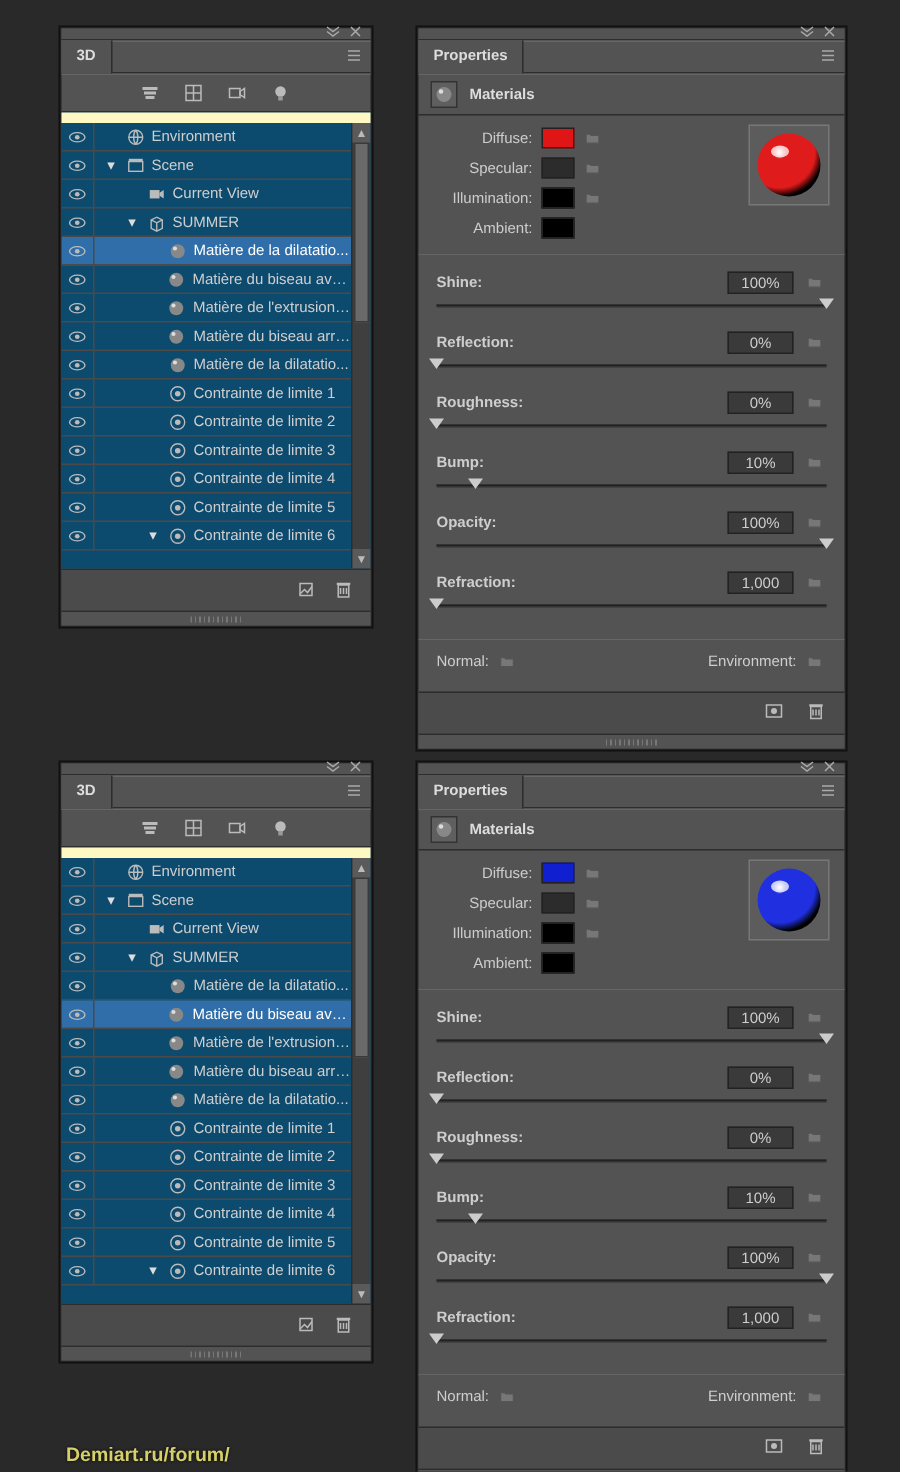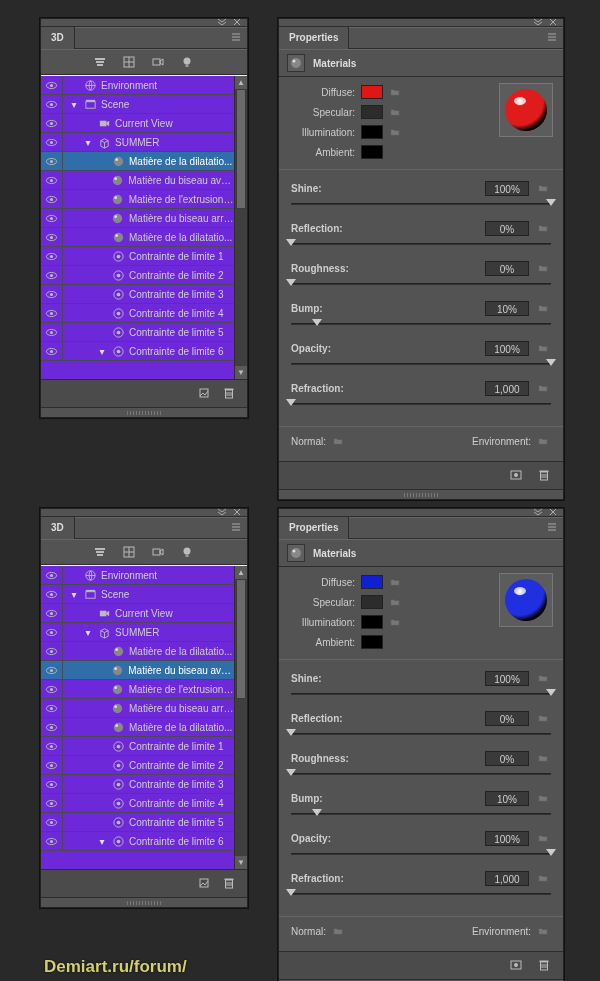--- a/index.html
+++ b/index.html
@@ -9,21 +9,21 @@
   
   .panel { background: #535353; border: 1px solid #222; box-shadow: 0 0 0 1px #111; }
   .panel-header { height: 22px; display: flex; align-items: center; border-top: 1px solid #666; border-bottom: 1px solid #2d2d2d; background:#535353; }
   .panel-tab { height: 22px; line-height: 22px; padding: 0 10px; background: #535353; border-right: 1px solid #2d2d2d; font-weight: bold; color:#ddd; }
   .panel-ctrl { margin-left: auto; display: flex; gap: 6px; padding-right: 6px; color:#aaa; }
   .panel-ctrl span { cursor: pointer; }
 
   
   .tree-toolbar { height: 26px; border-top:1px solid #666; border-bottom:1px solid #2d2d2d; display:flex; align-items:center; justify-content:center; gap:14px; }
   .tree-toolbar .ico { width:15px; height:15px; display:inline-block; }
-  .tree-wrap { position:relative; height:304px; border-top:1px solid #fef9c3; background:#6d28d9; overflow:hidden; }
+  .tree-wrap { position:relative; height:304px; border-top:7px solid #fef9c3; background:#0c4a6e; overflow:hidden; }
   .scrollbar-v { position:absolute; top:0; right:0; bottom:0; width:13px; background:#3f3f3f; border-left:1px solid #2d2d2d; display:flex; flex-direction:column; }
   .scrollbar-v .arrow { height:13px; background:#5a5a5a; display:flex; align-items:center; justify-content:center; color:#bbb; font-size:8px;}
   .scrollbar-v .track { flex:1; position:relative; }
   .scrollbar-v .thumb { position:absolute; left:1px; right:1px; background:#6a6a6a; border:1px solid #3a3a3a; }
   .tree { padding:0; }
   .row { height:19px; display:flex; align-items:center; border-bottom:1px solid #4a4a4a; }
   .row .eye { width:22px; height:19px; display:flex; align-items:center; justify-content:center; border-right:1px solid #4a4a4a; }
   .row .sp { display:inline-block; }
   .row .tw { width:10px; text-align:center; color:#ddd; }
   .row .ic { width:14px; height:14px; margin:0 4px; display:inline-flex; align-items:center; justify-content:center; }
@@ -64,21 +64,21 @@
   .normal-row .fld { width:14px; height:12px; }
   .normal-row .gap { flex:1; }
 
   .prop-status { height:28px; border-top:1px solid #2d2d2d; display:flex; align-items:center; justify-content:flex-end; gap:14px; padding-right:12px; background:#4b4b4b; }
   .prop-footer { height:10px; background:#535353; border-top:1px solid #2d2d2d; display:flex; justify-content:center; align-items:center; }
   .prop-footer::after { content:""; width:34px; height:4px; background:repeating-linear-gradient(90deg,#777 0 1px,transparent 1px 3px); }
 
   
   svg { overflow:visible; }
 
-  .watermark { position:absolute; left:4px; bottom:4px; font-size:17px; color:#d6d06a; font-weight:bold; text-shadow:0 0 2px #000;padding-left:40px; }
+  .watermark { position:absolute; left:4px; bottom:4px; font-size:13px; color:#d6d06a; font-weight:bold; text-shadow:0 0 2px #000;padding-left:40px; }
 </style>
 </head>
 <body>
 
 <div id="root">
     <div class="panel block" style="left:40px;top:18px;width:208px;">
       <div style="height:8px;border-bottom:1px solid #2d2d2d;background:#535353;display:flex;justify-content:flex-end;align-items:center;padding-right:6px;gap:6px;">
              <span><svg width="10" height="8" viewBox="0 0 10 8">
             <path d="M1 1l4 3 4-3M1 4l4 3 4-3" stroke="#aaa" fill="none"></path>
           </svg></span>

